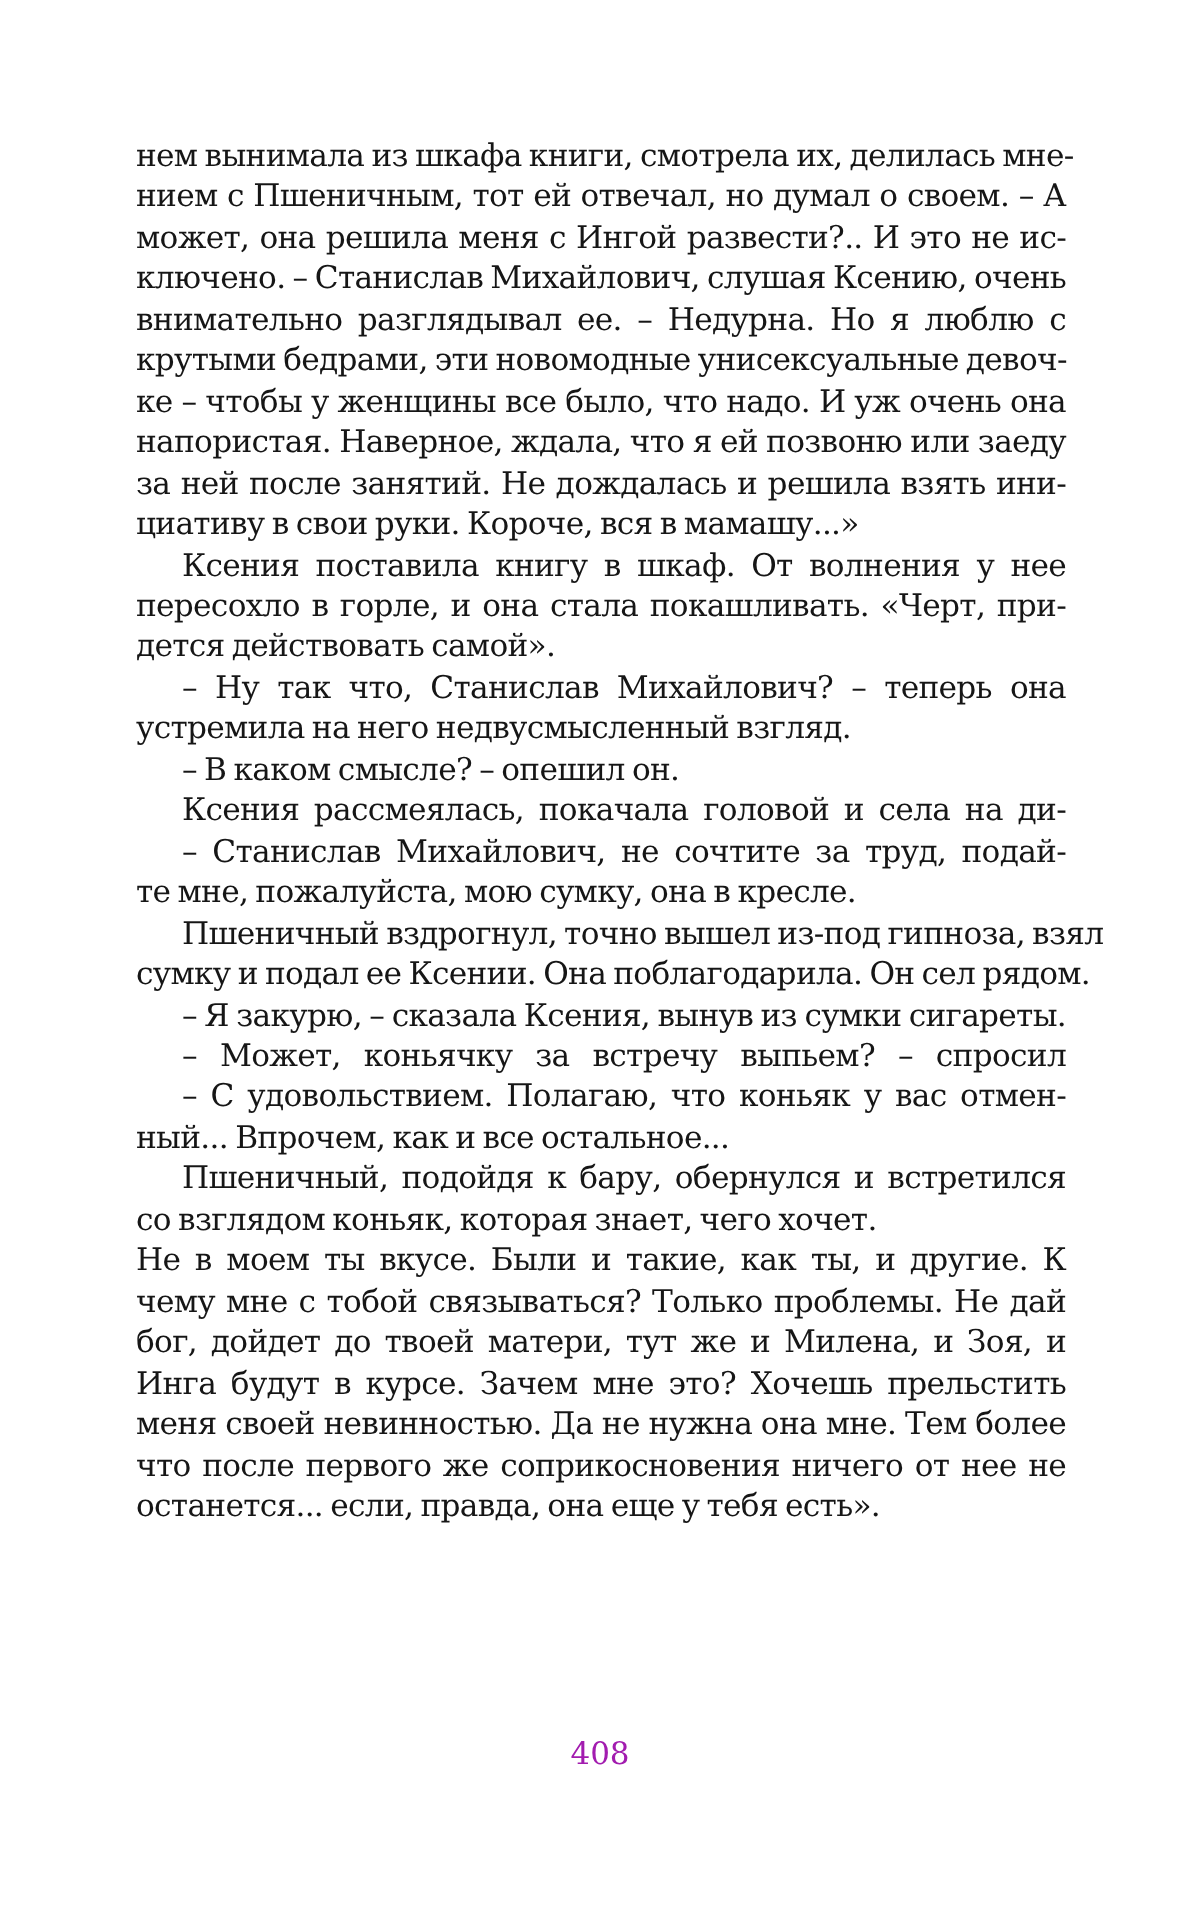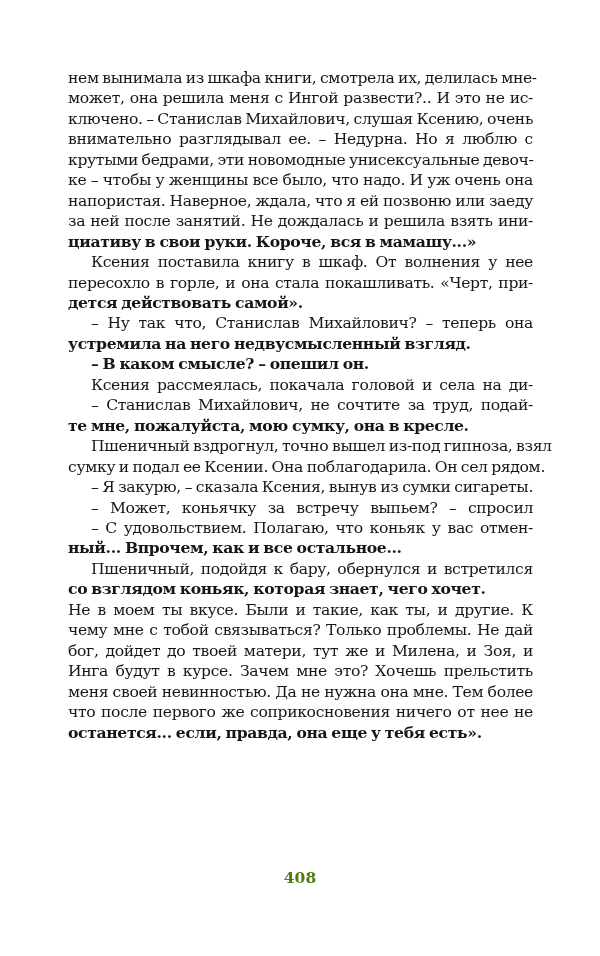--- a/index.html
+++ b/index.html
@@ -37,40 +37,40 @@
       text-align: justify;
       text-align-last: justify;
       letter-spacing: -0.35px;
       word-spacing: -1px;
     }
     .line.indent {
       padding-left: 23px;
     }
     .line.last {
       text-align-last: left;
-      font-weight: bold;
     }
     .page-number {
       position: absolute;
       left: 0;
       width: 600px;
       top: 868px;
       text-align: center;
       font-family: "DejaVu Serif", serif;
       font-size: 15.5px;
-      font-weight: bold;
-      color: #4d7c0f;
+      font-weight: normal;
+      color: #a21caf;
     }
   </style>
 </head>
 <body>
 
 <div class="page">
   <div class="text-block" id="text-block">
       <span class="line">нем вынимала из шкафа книги, смотрела их, делилась мне-</span>
+      <span class="line">нием с Пшеничным, тот ей отвечал, но думал о своем. – А</span>
       <span class="line">может, она решила меня с Ингой развести?.. И это не ис-</span>
       <span class="line">ключено. – Станислав Михайлович, слушая Ксению, очень</span>
       <span class="line">внимательно разглядывал ее. – Недурна. Но я люблю с</span>
       <span class="line">крутыми бедрами, эти новомодные унисексуальные девоч-</span>
       <span class="line">ке – чтобы у женщины все было, что надо. И уж очень она</span>
       <span class="line">напористая. Наверное, ждала, что я ей позвоню или заеду</span>
       <span class="line">за ней после занятий. Не дождалась и решила взять ини-</span>
       <span class="line last">циативу в свои руки. Короче, вся в мамашу...»</span>
       <span class="line indent">Ксения поставила книгу в шкаф. От волнения у нее</span>
       <span class="line">пересохло в горле, и она стала покашливать. «Черт, при-</span>

